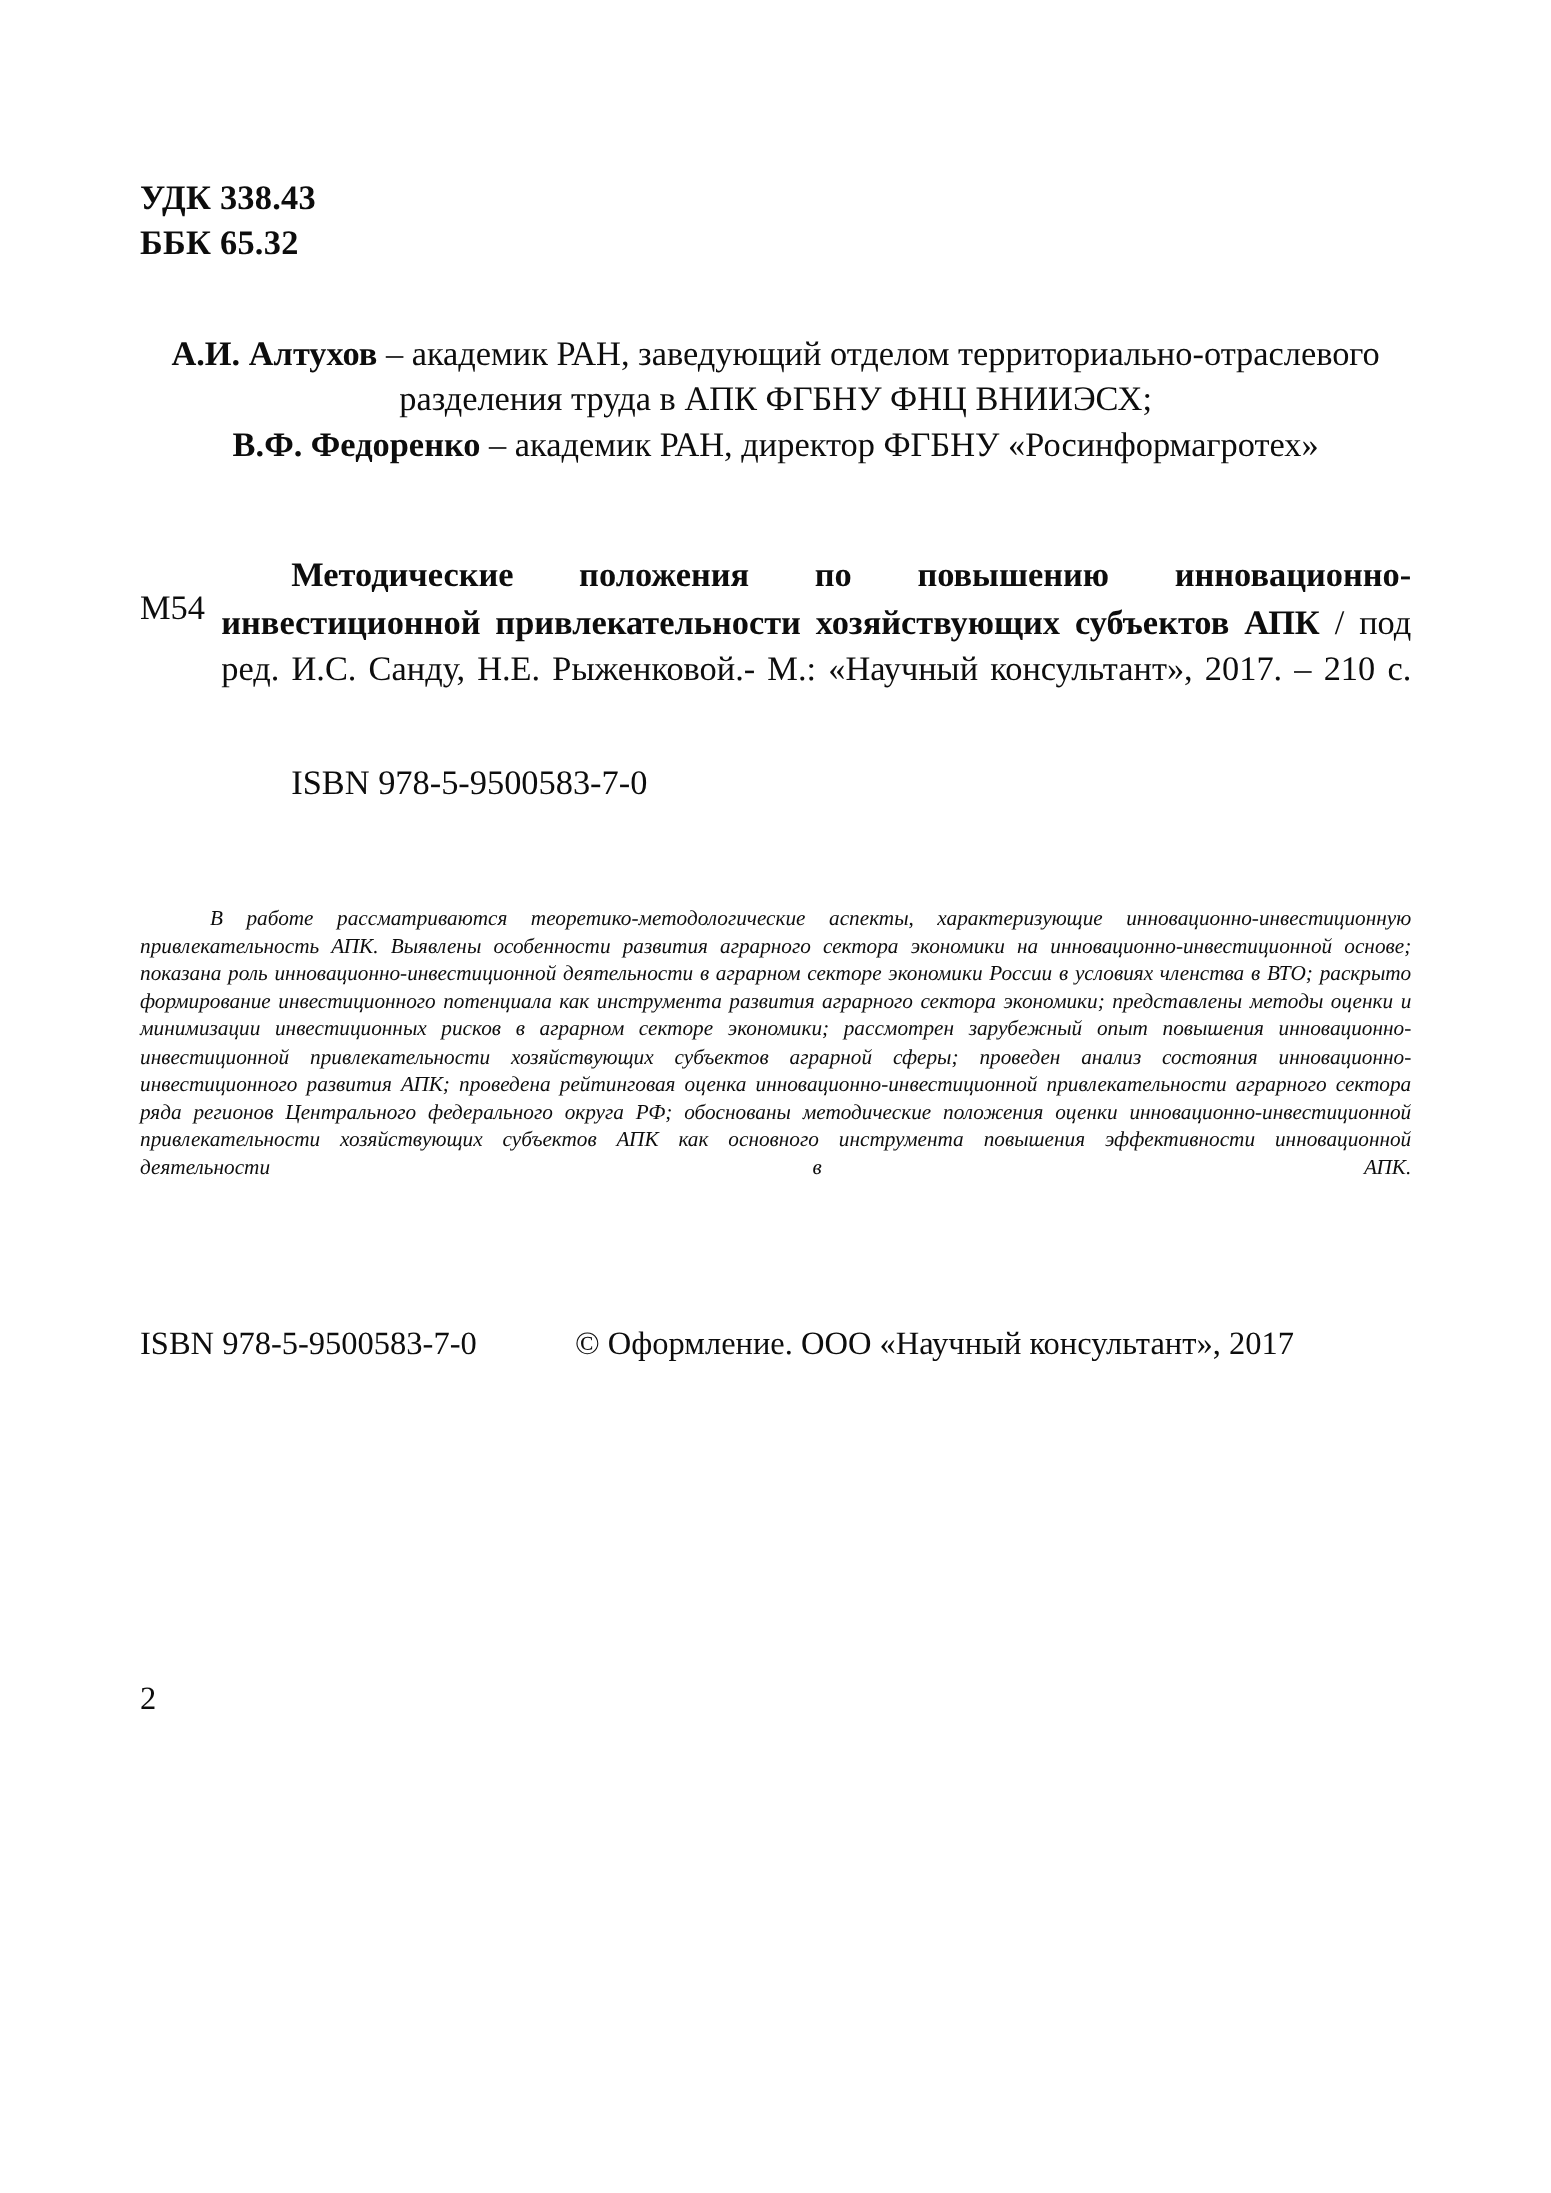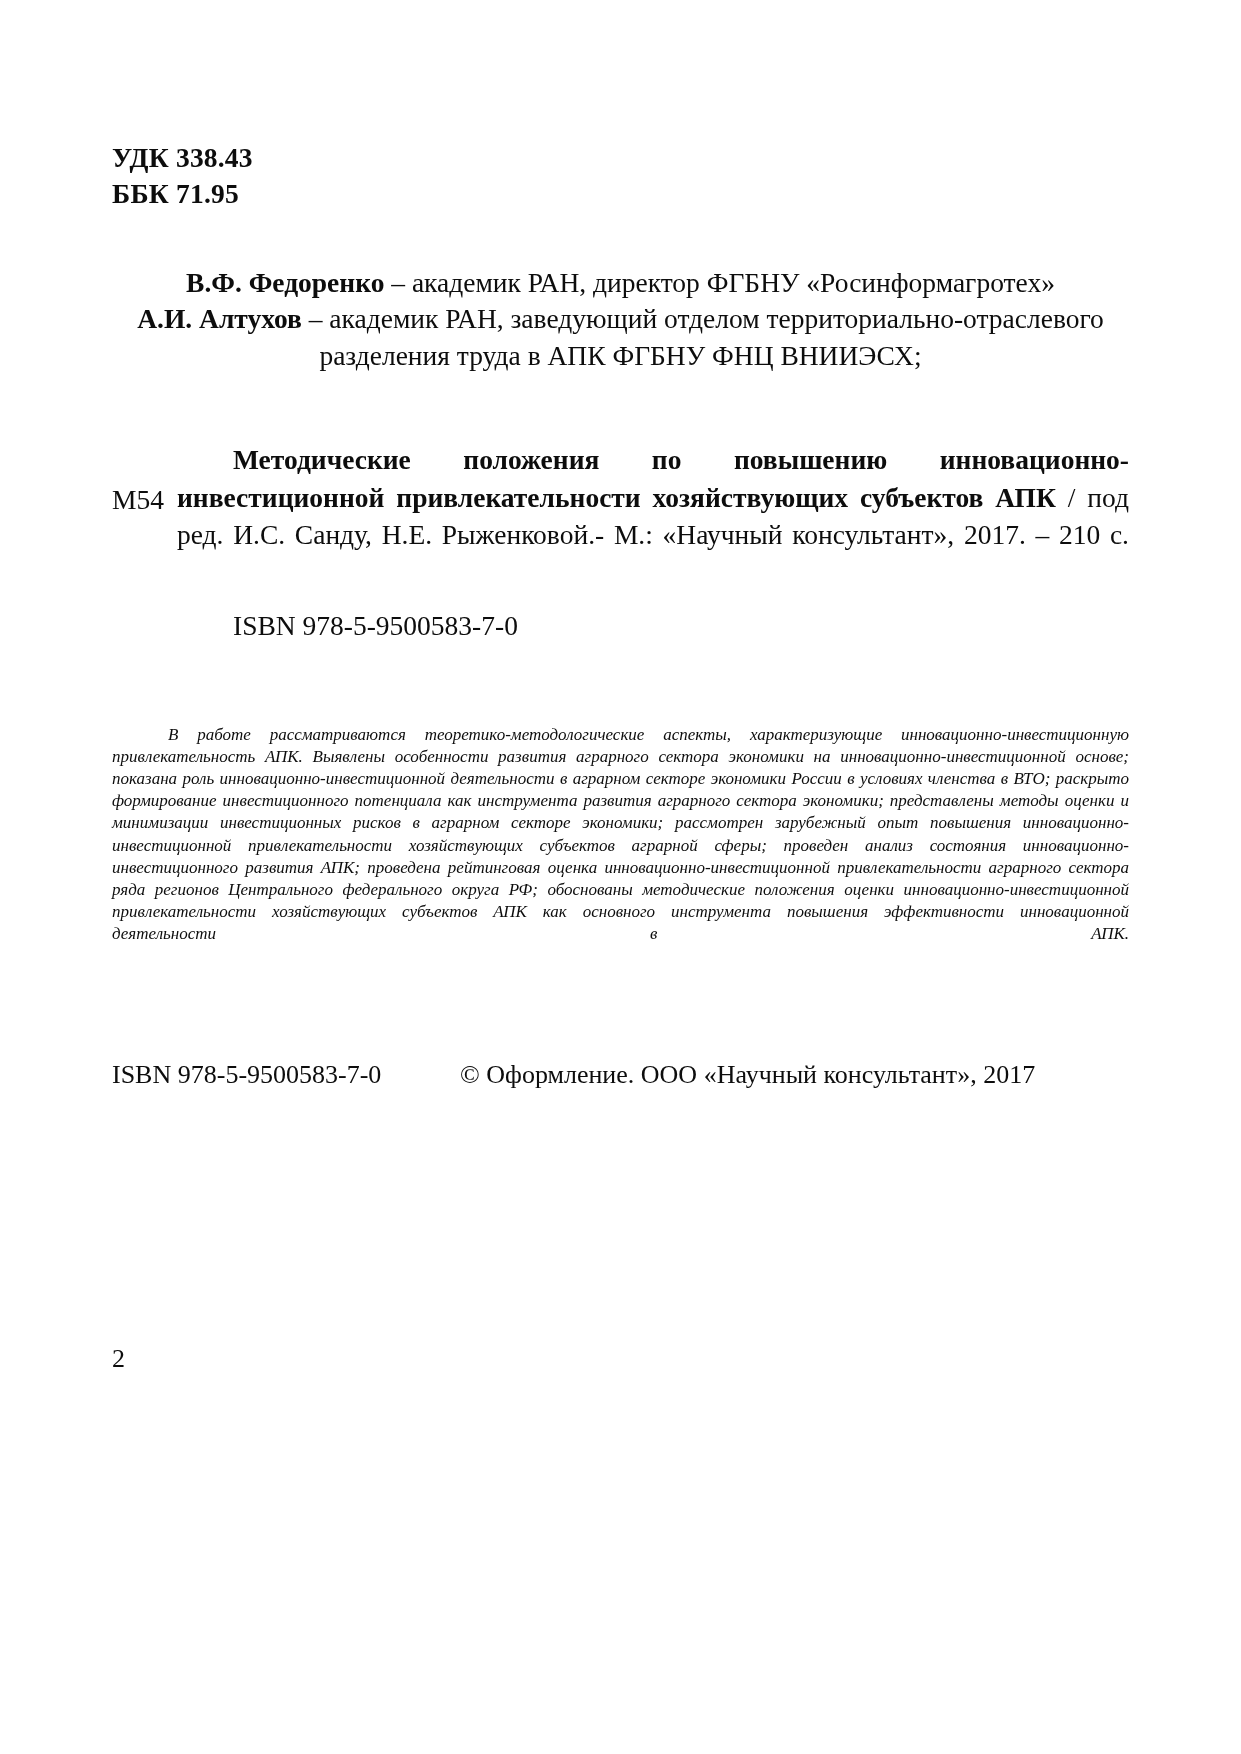--- a/index.html
+++ b/index.html
@@ -43,21 +43,21 @@
   }
   .card {
     margin-top: 66px;
     position: relative;
     font-size: 27.5px;
     line-height: 1.36;
   }
   .card-index {
     position: absolute;
     left: 0;
-    top: 40px;
+    top: 26px;
     font-size: 27.5px;
   }
   .card-body {
     margin-left: 65px;
   }
   .card-para {
     text-align: justify;
     text-indent: 56px;
   }
   .card-para b {
@@ -109,26 +109,26 @@
     text-align-last: left;
   }
 </style>
 </head>
 <body>
 
 <div class="page">
 
   <div class="codes">
     <div>УДК 338.43</div>
-    <div>ББК 71.95</div>
+    <div>ББК 65.32</div>
   </div>
 
   <div class="reviewers-block">
+    <div class="reviewers-line"><b>А.И. Алтухов</b><span> – академик РАН, заведующий отделом территориально-отраслевого разделения труда в АПК ФГБНУ ФНЦ ВНИИЭСХ;</span></div>
     <div class="reviewers-line"><b>В.Ф. Федоренко</b><span> – академик РАН, директор ФГБНУ «Росинформагротех»</span></div>
-    <div class="reviewers-line"><b>А.И. Алтухов</b><span> – академик РАН, заведующий отделом территориально-отраслевого разделения труда в АПК ФГБНУ ФНЦ ВНИИЭСХ;</span></div>
   </div>
 
   <div class="card">
     <div class="card-index">М54</div>
     <div class="card-body">
       <div class="card-para"><b>Методические положения по повышению инновационно-инвестиционной привлекательности хозяйствующих субъектов АПК</b><span> / под ред. И.С. Санду, Н.Е. Рыженковой.- М.: «Научный консультант», 2017. – 210 с.</span></div>
       <div class="card-isbn">ISBN  978-5-9500583-7-0</div>
     </div>
   </div>
 

